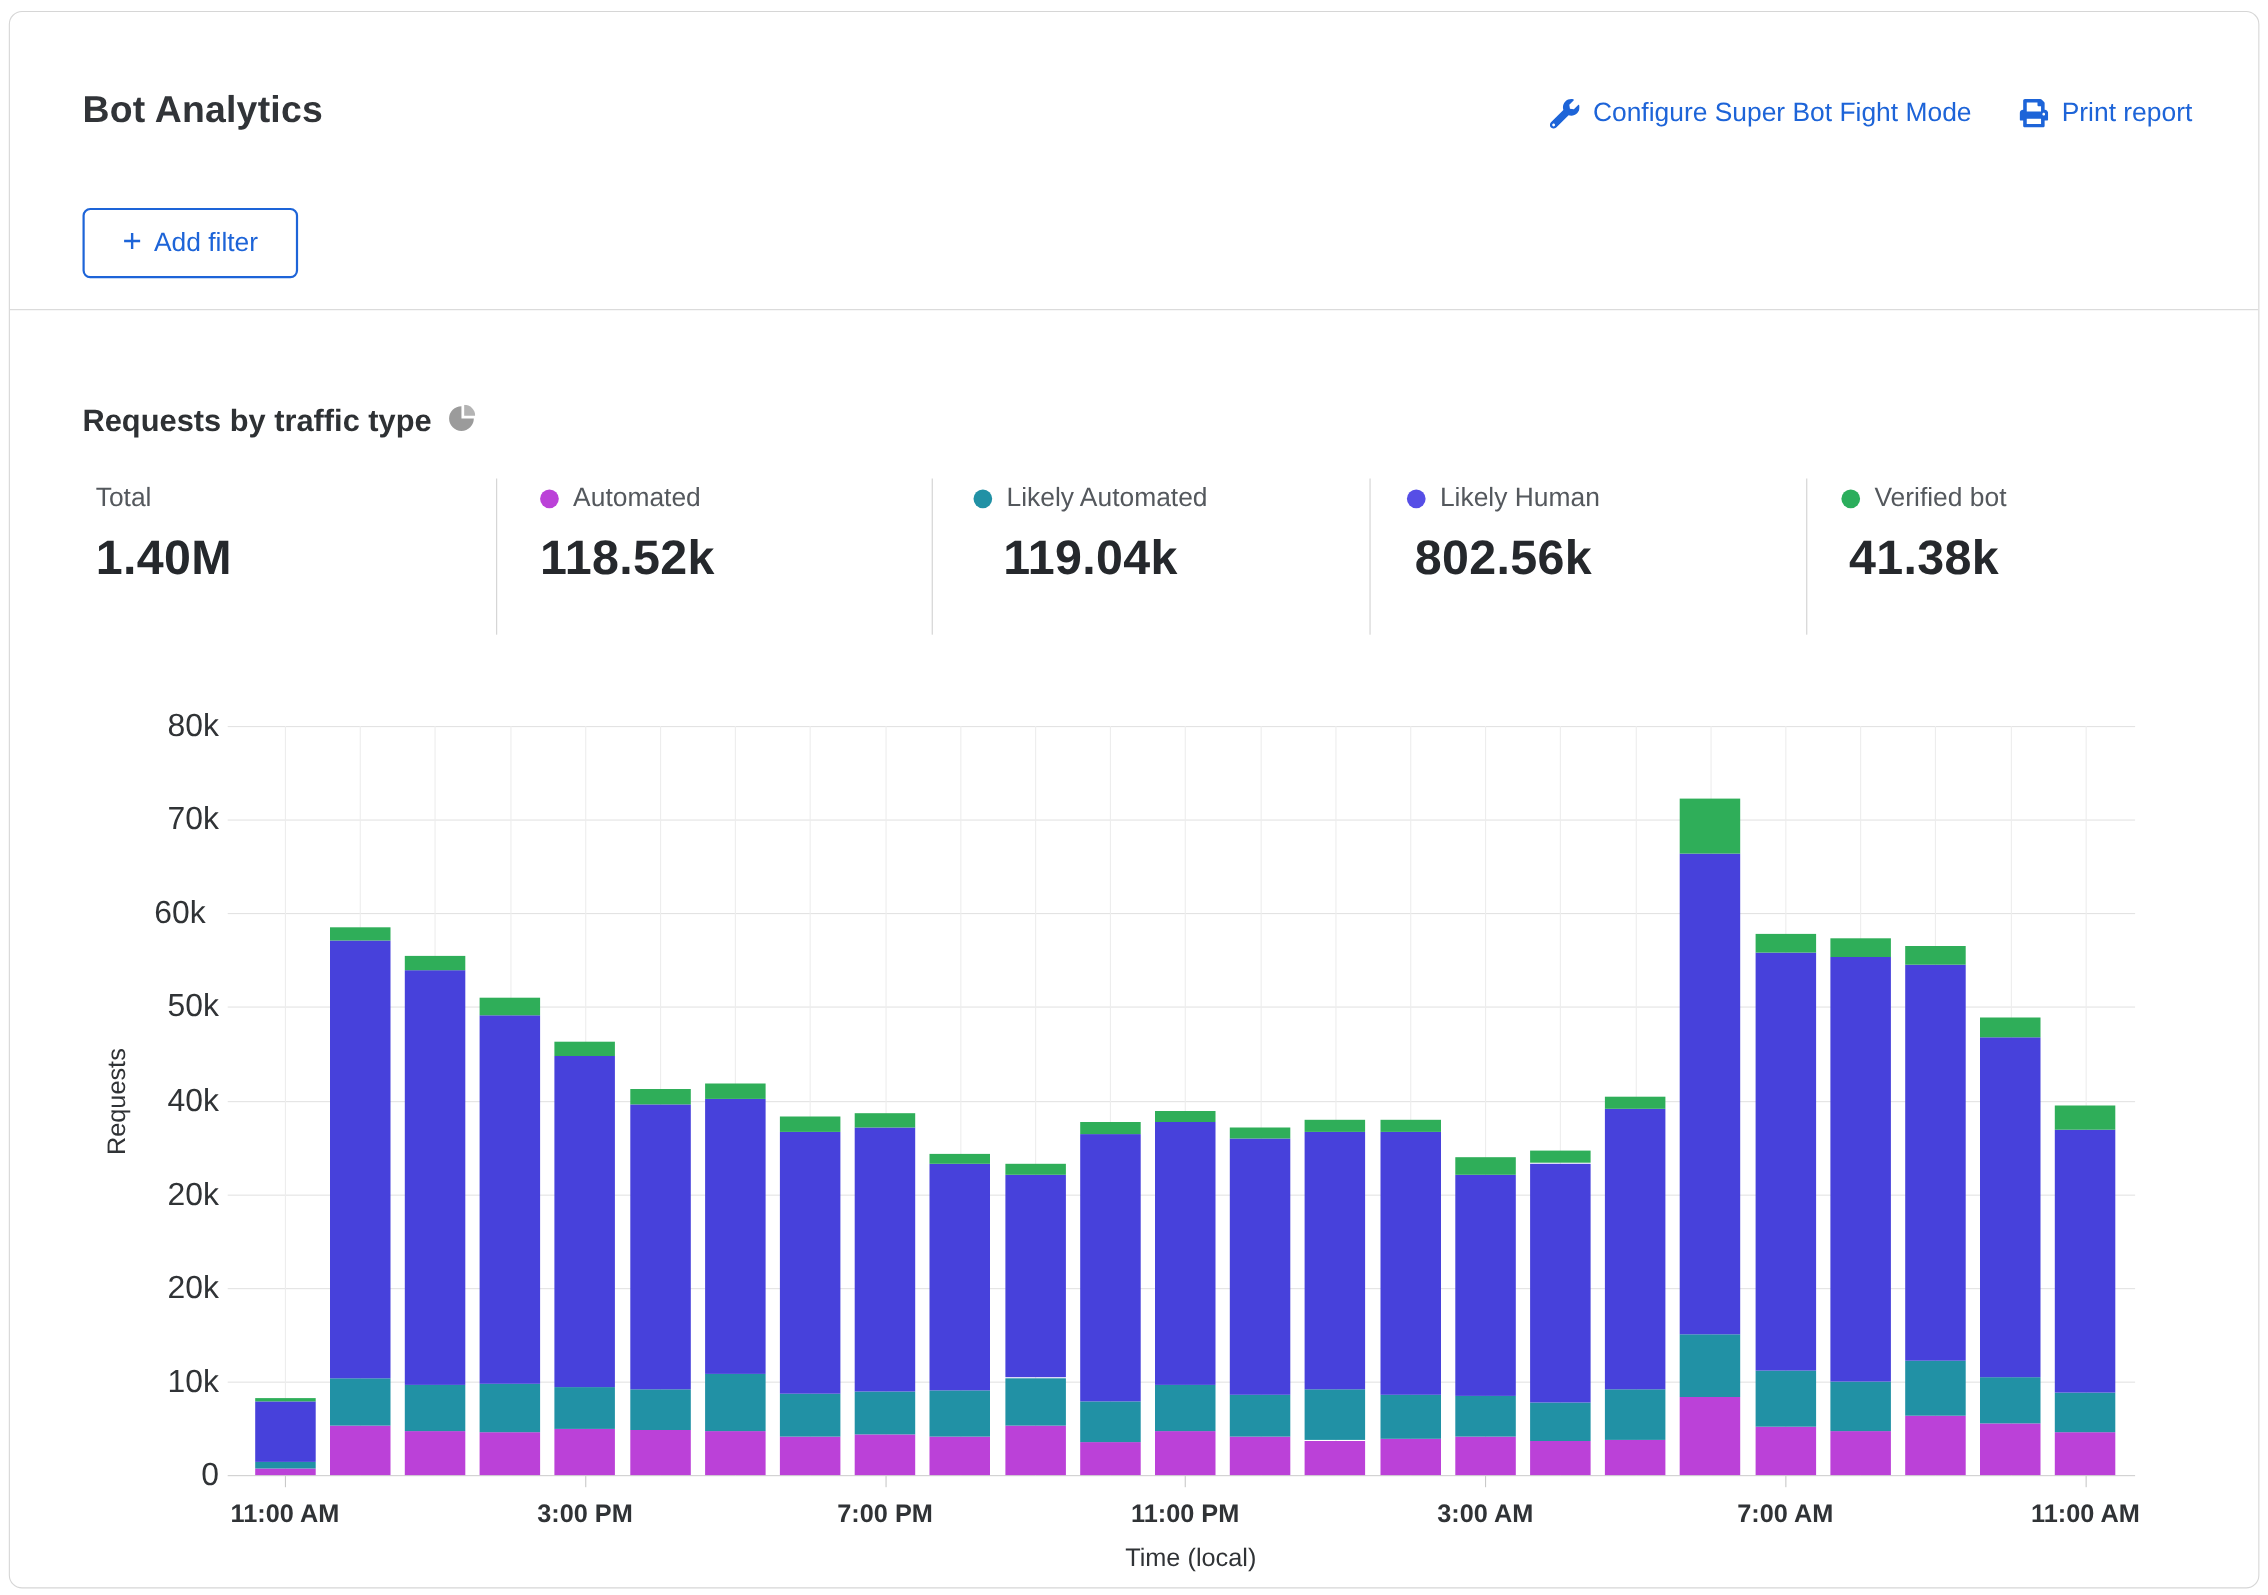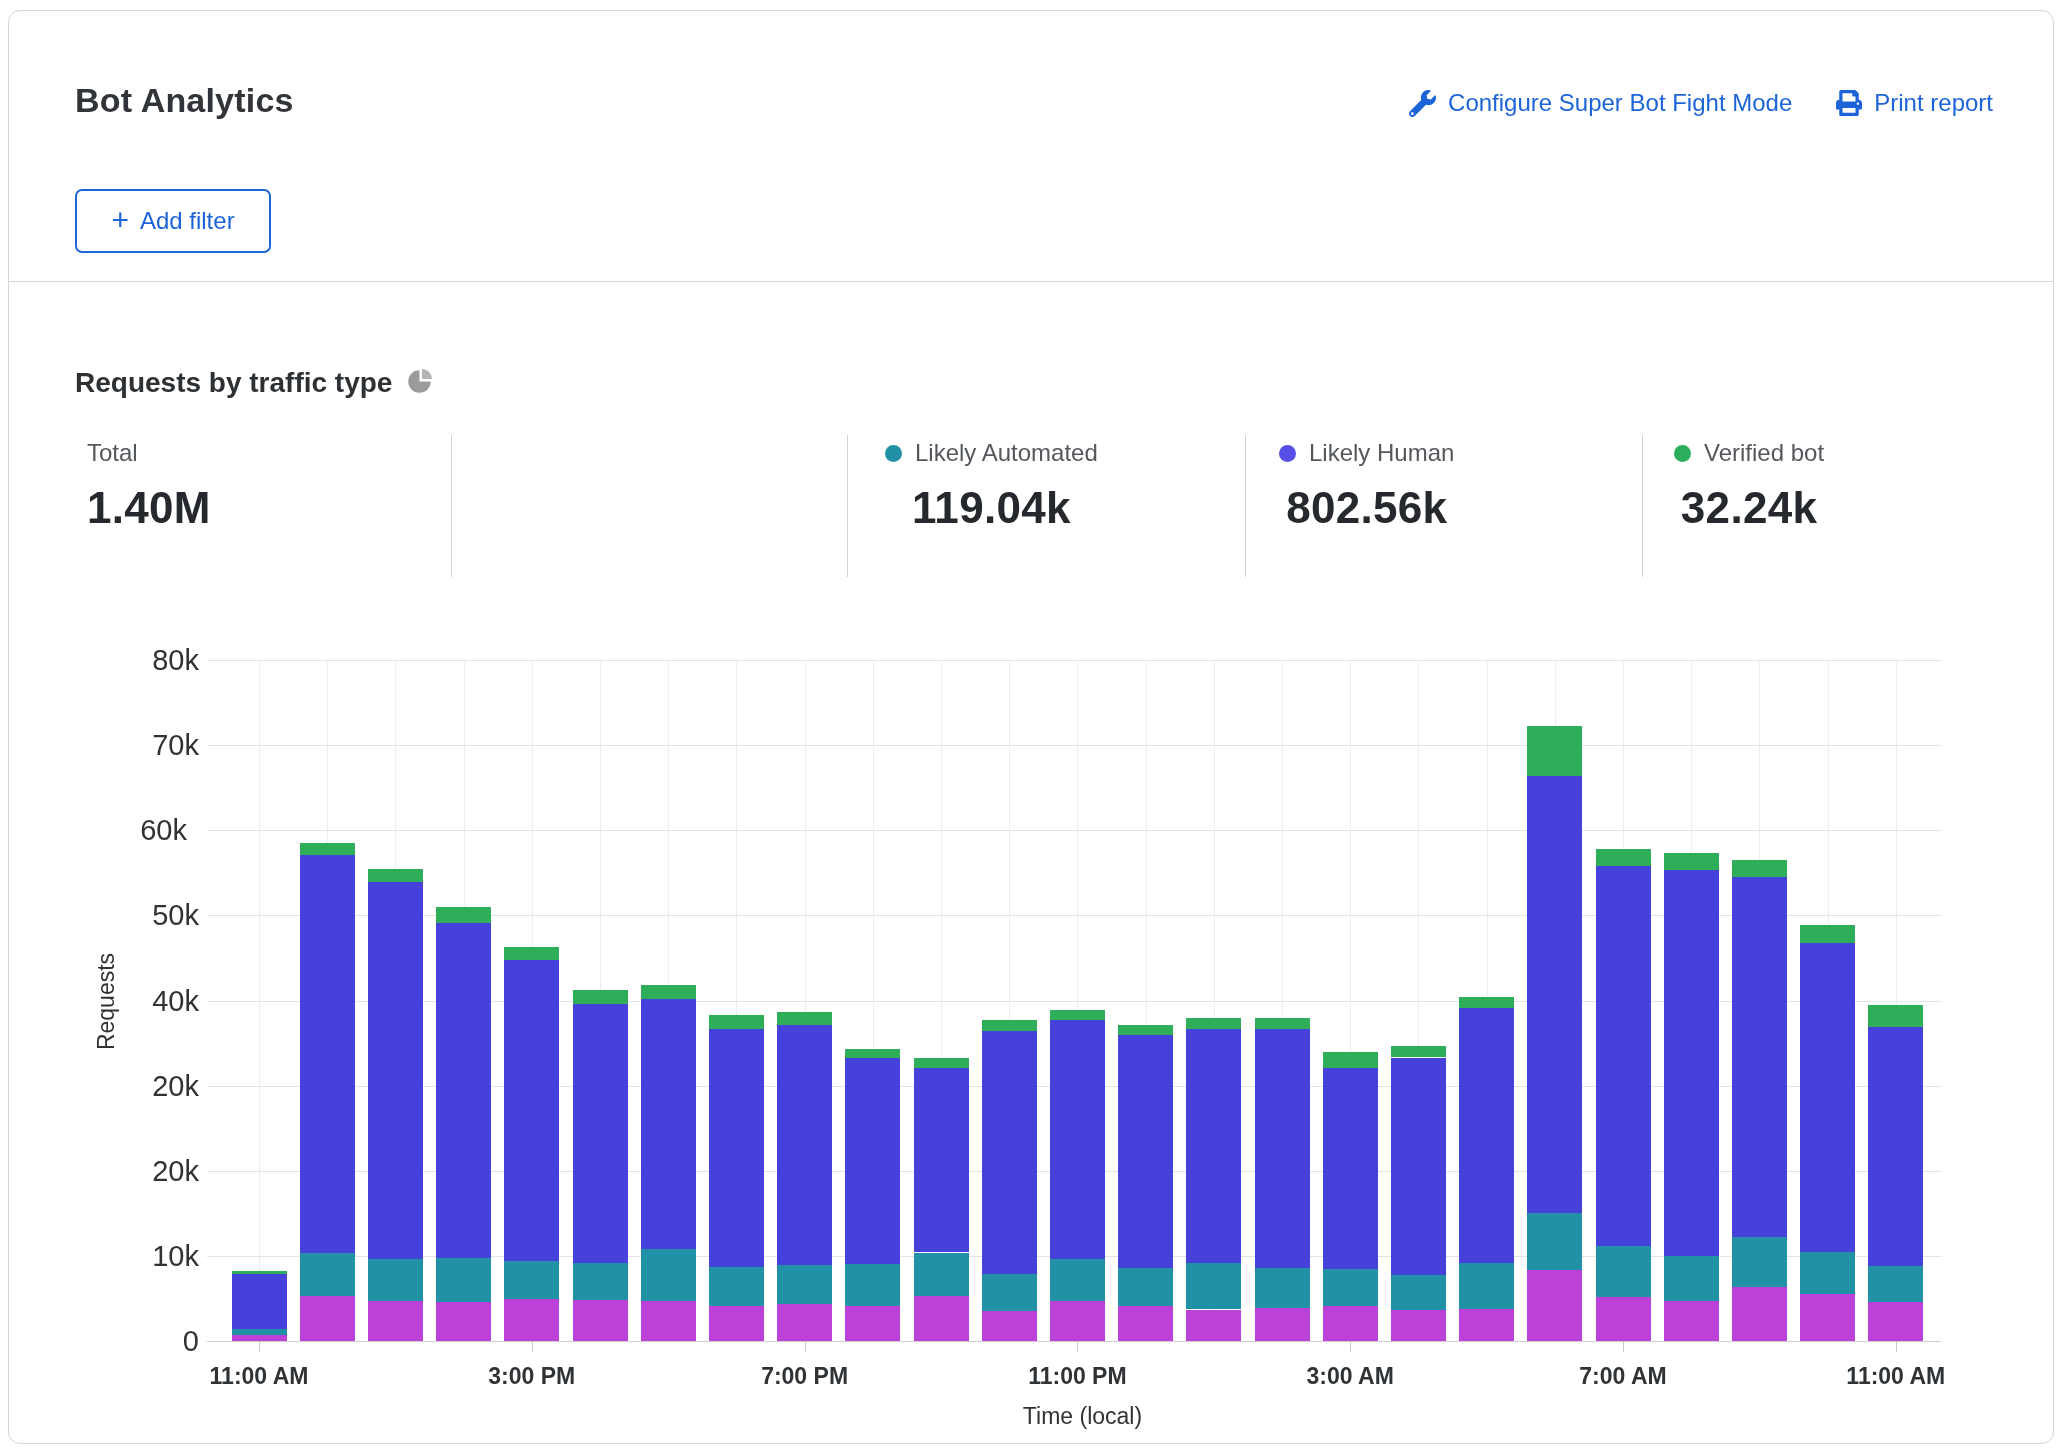--- a/index.html
+++ b/index.html
@@ -114,40 +114,47 @@
       </svg>
     </span>
   </div>
 
   <div class="stat" style="left:78px">
     <div class="stat-label-row">
       <span class="stat-label">Total</span>
     </div>
     <div class="stat-value">1.40M</div>
   </div>
+  <div class="stat" style="left:482px">
+    <div class="stat-label-row">
+      <span class="stat-dot" style="background:#bb41d8"></span>
+      <span class="stat-label">Automated</span>
+    </div>
+    <div class="stat-value">118.52k</div>
+  </div>
   <div class="stat" style="left:876px">
     <div class="stat-label-row">
       <span class="stat-dot" style="background:#2191a5"></span>
       <span class="stat-label">Likely Automated</span>
     </div>
     <div class="stat-value">119.04k</div>
   </div>
   <div class="stat" style="left:1270px">
     <div class="stat-label-row">
       <span class="stat-dot" style="background:#564ee6"></span>
       <span class="stat-label">Likely Human</span>
     </div>
     <div class="stat-value">802.56k</div>
   </div>
   <div class="stat" style="left:1665px">
     <div class="stat-label-row">
       <span class="stat-dot" style="background:#2bae5c"></span>
       <span class="stat-label">Verified bot</span>
     </div>
-    <div class="stat-value">32.24k</div>
+    <div class="stat-value">41.38k</div>
   </div>
   <div class="stat-divider" style="left:442px"></div>
   <div class="stat-divider" style="left:838px"></div>
   <div class="stat-divider" style="left:1236px"></div>
   <div class="stat-divider" style="left:1633px"></div>
 
   <div id="chart">
       <div class="gl-h zero" style="left: 198px; width: 1734px; top: 1330px;"></div>
       <div class="y-tick-label" style="left: 120px; top: 1317px;">0</div>
       <div class="gl-h" style="left: 198px; width: 1734px; top: 1244.9px;"></div>

